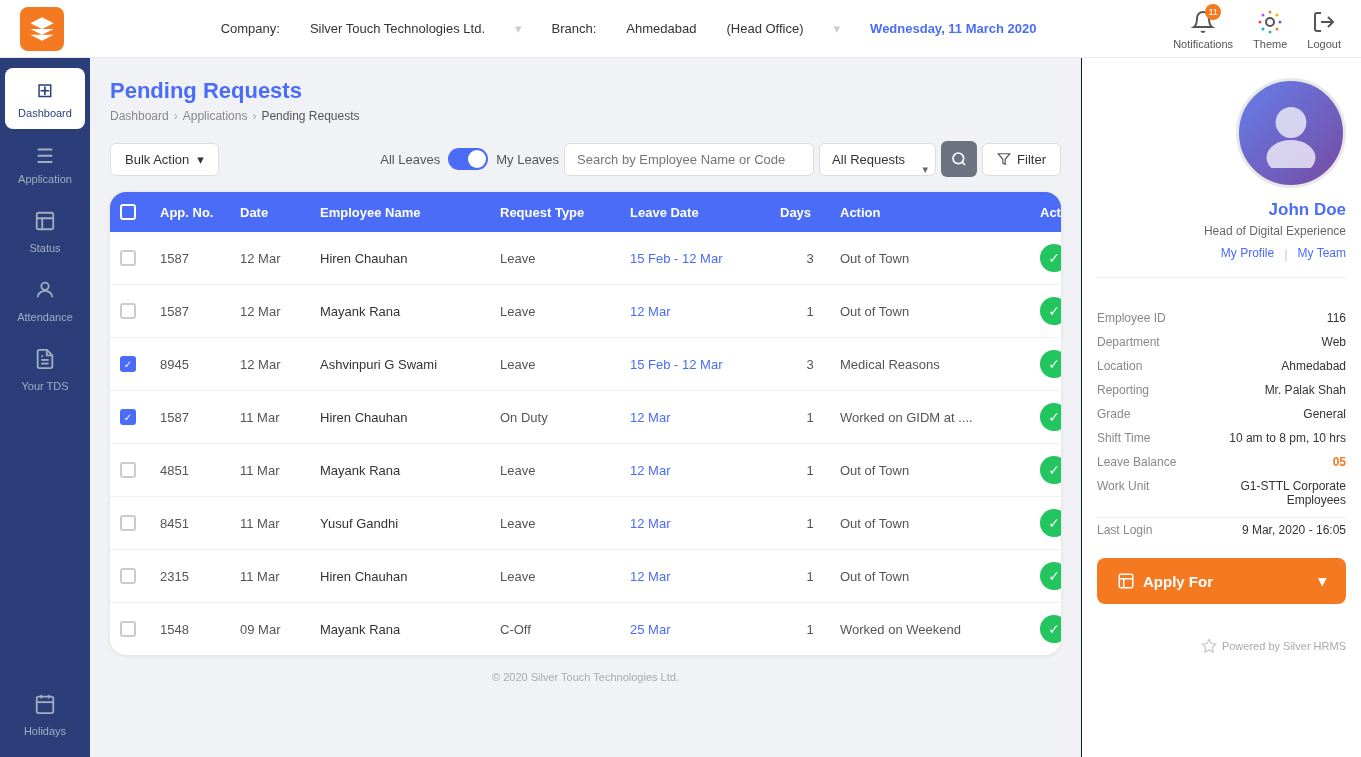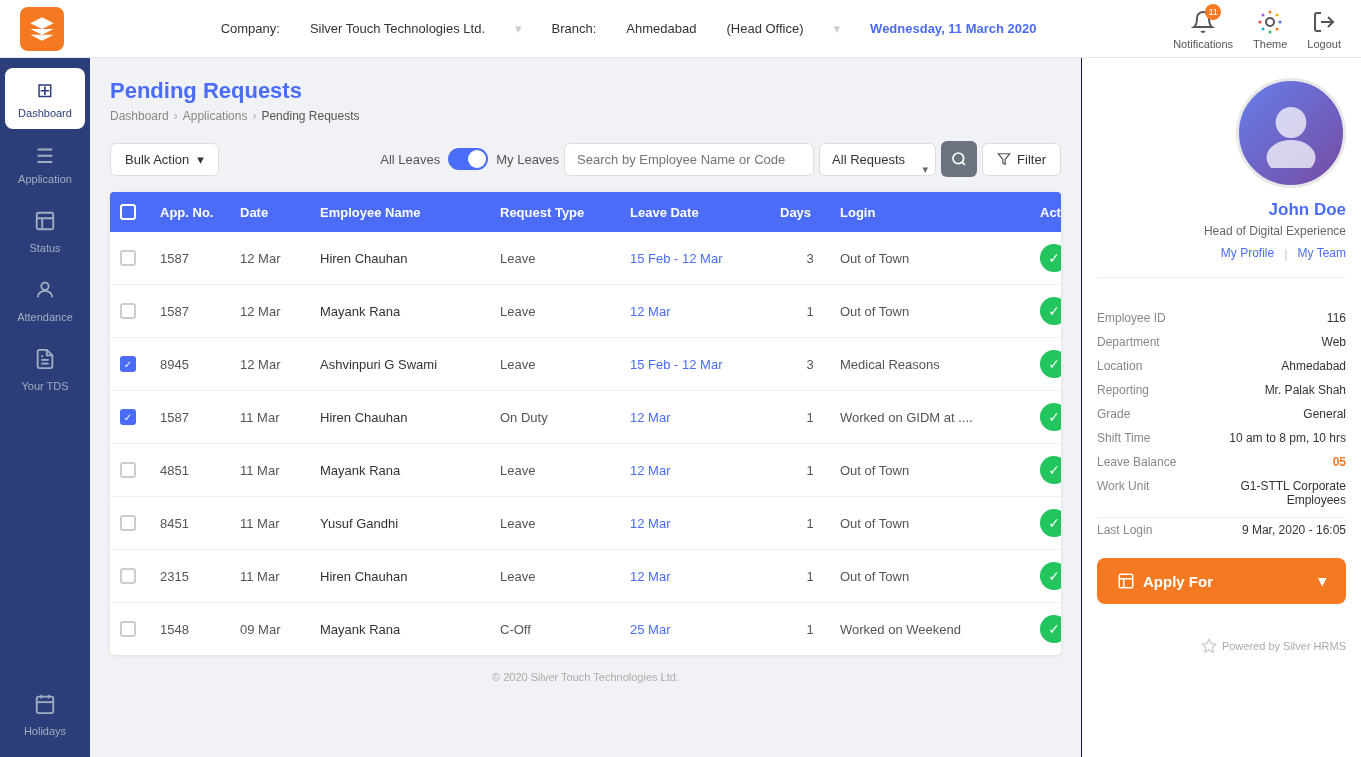--- a/index.html
+++ b/index.html
@@ -90,21 +90,21 @@
     .search-btn {
       background: #6b7280; color: white; border: none; border-radius: 6px;
       width: 36px; height: 36px; cursor: pointer; display: flex; align-items: center; justify-content: center;
     }
     .filter-btn {
       background: #fff; border: 1px solid #ddd; border-radius: 6px;
       padding: 8px 14px; cursor: pointer; display: flex; align-items: center; gap: 6px; font-size: 13px; color: #333;
     }
 
     
-    .table-container { background: #fde047; border-radius: 4px; overflow: hidden; box-shadow: 0 1px 4px rgba(0,0,0,0.08); }
+    .table-container { background: #fde047; border-radius: 16px; overflow: hidden; box-shadow: 0 1px 4px rgba(0,0,0,0.08); }
     .table-header {
       background: #4a6cf7; color: white; display: grid;
       grid-template-columns: 40px 80px 80px 180px 130px 150px 60px 200px 150px;
       align-items: center; padding: 12px 10px; font-size: 13px; font-weight: 600;
     }
     .table-row {
       display: grid;
       grid-template-columns: 40px 80px 80px 180px 130px 150px 60px 200px 150px;
       align-items: center; padding: 12px 10px; border-bottom: 1px solid #f0f0f0;
       font-size: 13px; background: #fff;
@@ -329,21 +329,21 @@
       <div class="table-header">
         <div>
           <div class="custom-checkbox header-check"></div>
         </div>
         <div>App. No.</div>
         <div>Date</div>
         <div>Employee Name</div>
         <div>Request Type</div>
         <div>Leave Date</div>
         <div>Days</div>
-        <div>Login</div>
+        <div>Action</div>
         <div>Action / Status</div>
       </div>
 
       <div id="table-body">
           <div class="table-row">
     <div>
       <div class="custom-checkbox "></div>
     </div>
     <div style="color:#555;font-weight:500;">1587</div>
     <div style="color:#555;">12 Mar</div>

